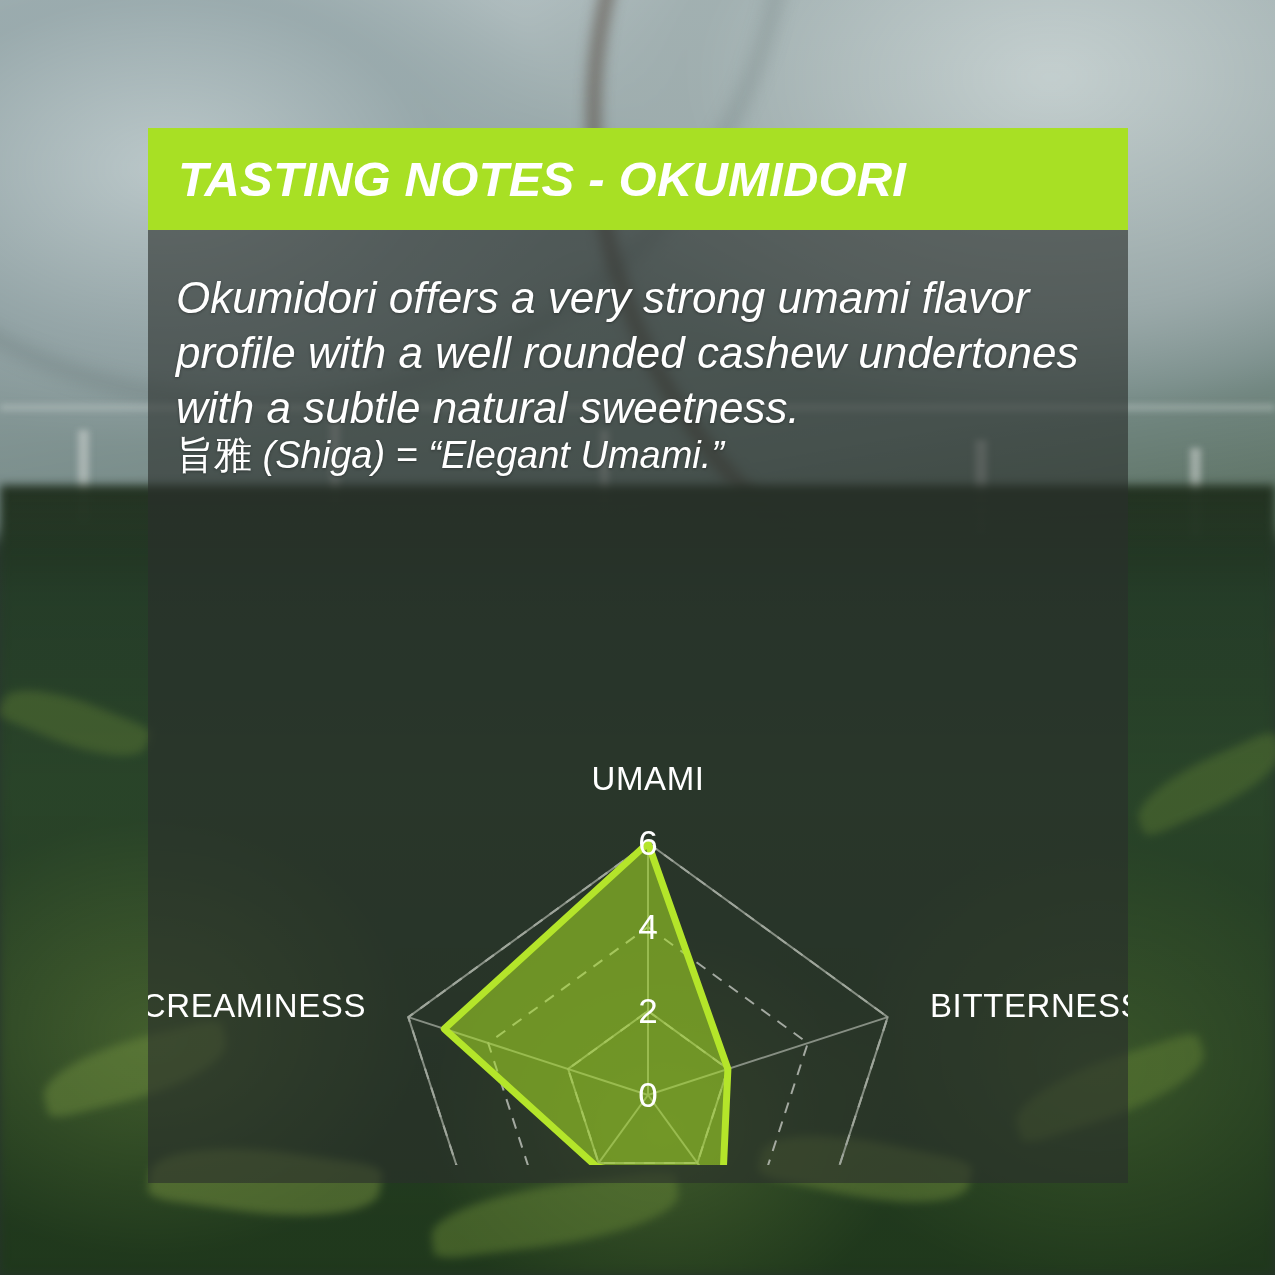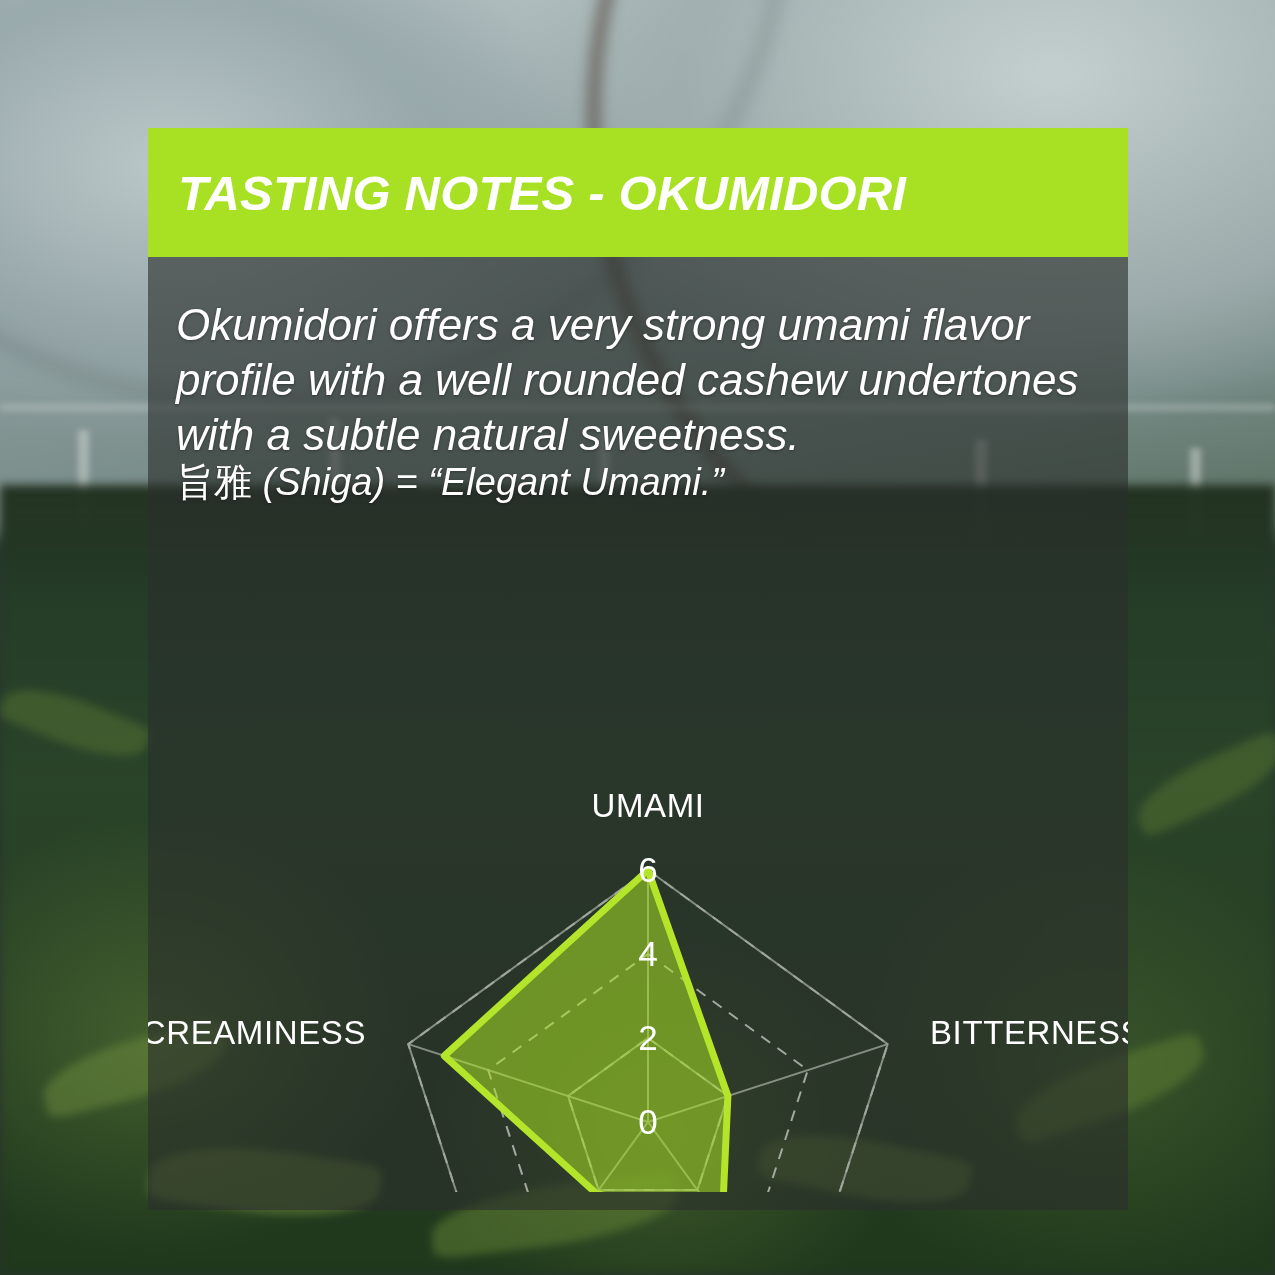--- a/index.html
+++ b/index.html
@@ -61,21 +61,21 @@
     position: absolute; inset: 0;
     background: linear-gradient(180deg, rgba(20,30,26,0.04) 0%, rgba(20,32,24,0.10) 40%, rgba(14,26,16,0.22) 100%);
   }
 
   
   #card {
     position: absolute;
     left: 148px; top: 128px; width: 980px; height: 1055px;
   }
   #title-band {
-    height: 129px;
+    height: 102px;
     background: #a8e024;
     display: flex; align-items: center;
   }
   #title-text {
     margin-left: 30px;
     color: #ffffff;
     font-size: 49px;
     font-weight: bold;
     font-style: italic;
     letter-spacing: 0.2px;

